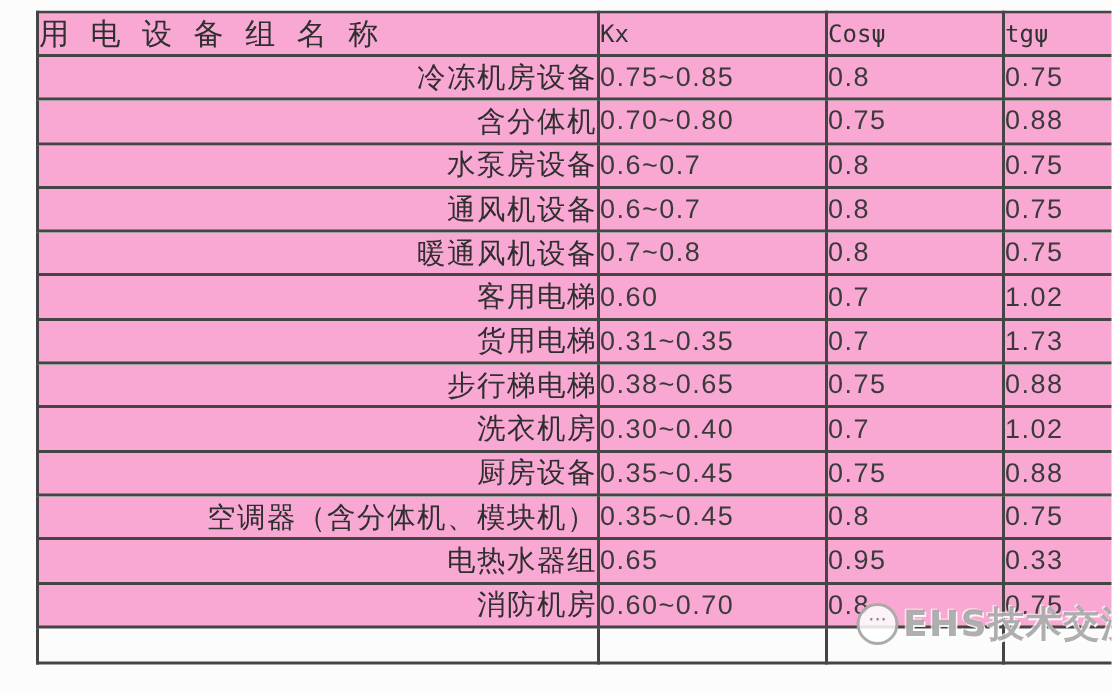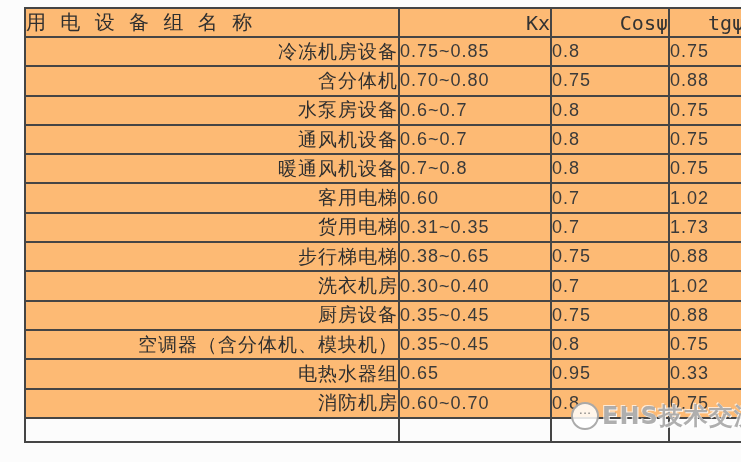--- a/index.html
+++ b/index.html
@@ -31,21 +31,21 @@
     width: 719px; 
   }
 
   table.spec th,
   table.spec td {
     border: 2px solid #454545;
     padding: 0;
     vertical-align: middle;
     white-space: nowrap;
     overflow: hidden;
-    background: #fdba74;
+    background: #f9a8d4;
   }
   
   table.spec th:last-child,
   table.spec td:last-child {
     border-right: none;
   }
 
   tr.hdr { height: 29px; }
   tr.data-row { height: 29.3px; }
   tr.partial-row { height: 24px; }
@@ -54,24 +54,24 @@
   th.c-name {
     font-size: 20px;
     font-weight: normal;
     color: #2f2f2f;
     text-align: left;
     padding-left: 34px;
     letter-spacing: 4px;
   }
   th.c-num {
     font-family: "DejaVu Sans Mono", monospace;
-    font-size: 20px;
+    font-size: 16px;
     font-weight: normal;
     color: #333333;
-    text-align: right;
+    text-align: left;
   }
   th.c-kx  { padding-left: 39px; }
   th.c-cos { padding-left: 9px; }
   th.c-tg  { padding-left: 10px; }
 
   td.c-name {
     font-size: 19px;
     color: #2f2f2f;
     text-align: right;
     padding-left: 13px;

